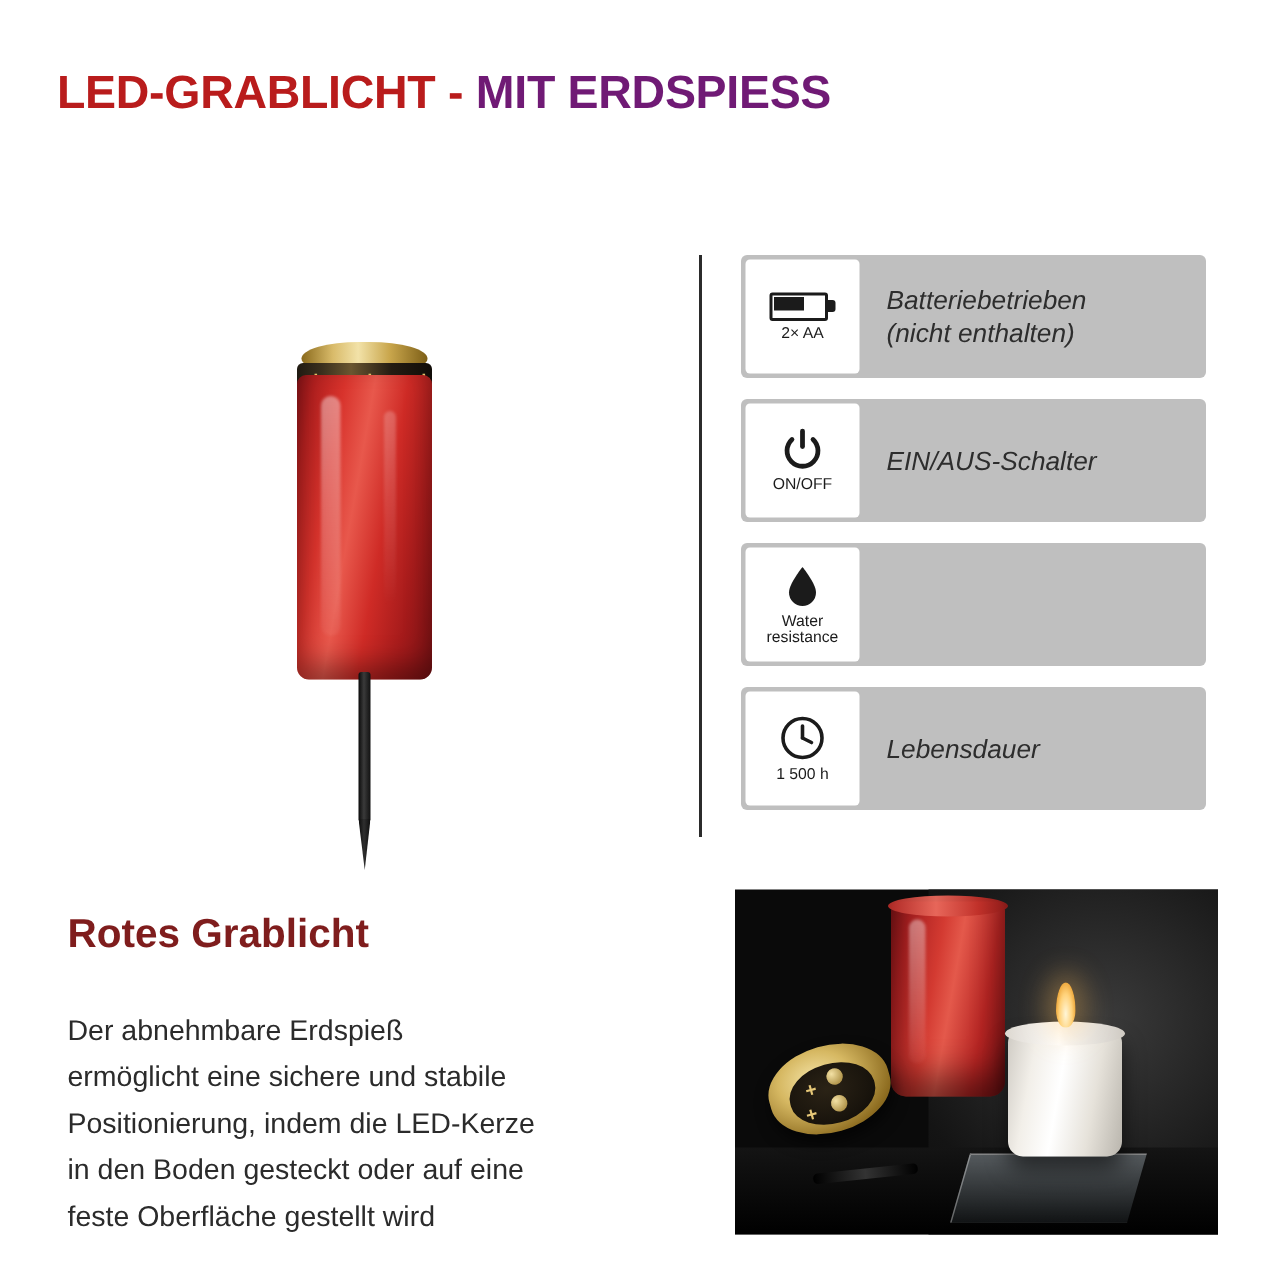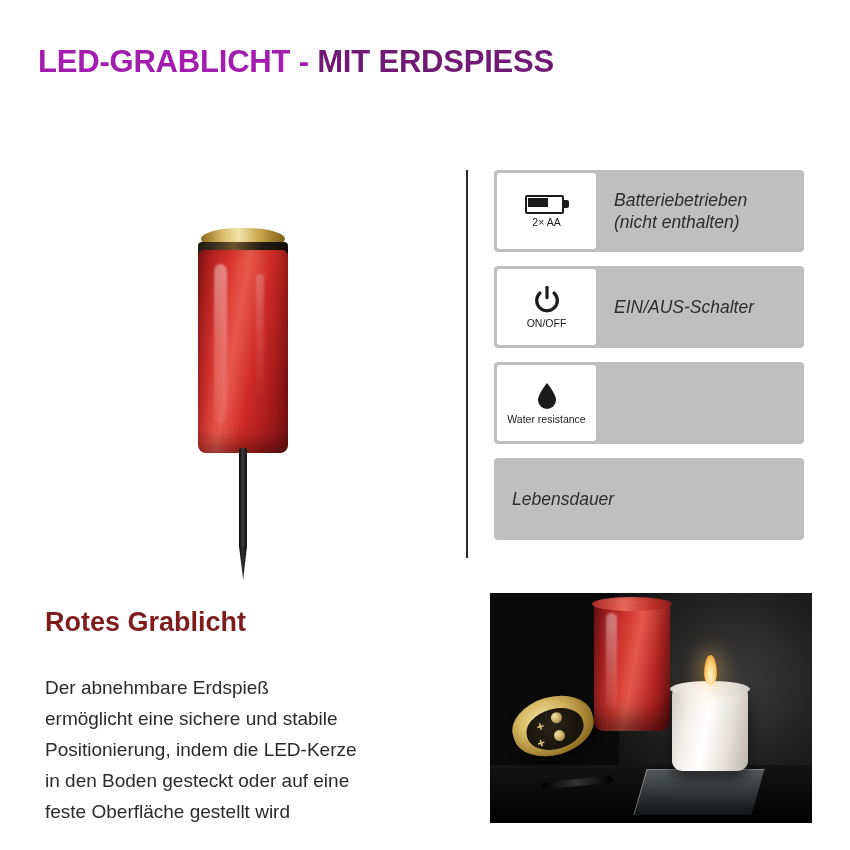--- a/index.html
+++ b/index.html
@@ -15,21 +15,21 @@
 
   
   .title {
     position: absolute;
     left: 38px; top: 44px;
     font-size: 31px;
     font-weight: bold;
     letter-spacing: -0.2px;
     white-space: nowrap;
   }
-  .title .dark { color: #a21caf; }
+  .title .dark { color: #b91c1c; }
   .title .accent { color: #701a75; }
 
   
   .product-area {
     position: absolute;
     left: 120px; top: 160px;
     width: 300px; height: 420px;
   }
   .candle {
     position: absolute;
@@ -137,21 +137,21 @@
     position: relative;
     margin-left: 28px;
     height: 82px;
     margin-bottom: 14px;
     background: #bfbfbf;
     border-radius: 4px;
     display: flex;
     align-items: center;
   }
   .feature .icon-box {
-    width: 99px; height: 76px;
+    width: 76px; height: 76px;
     margin-left: 3px;
     background: #ffffff;
     border-radius: 3px;
     display: flex;
     flex-direction: column;
     align-items: center;
     justify-content: center;
     flex: 0 0 auto;
   }
   .feature .icon-box .sub {
@@ -369,20 +369,28 @@
     <div class="icon-box">
       <svg class="ico-drop" viewBox="0 0 24 30">
         <path d="M12 2 C12 2 3 13 3 19 a9 9 0 0 0 18 0 C21 13 12 2 12 2 Z" fill="#1b1b1b"></path>
       </svg>
       <span class="sub">Water
 resistance</span>
     </div>
   </div>
 
   <div class="feature">
+    <div class="icon-box">
+      <svg class="ico-clock" viewBox="0 0 32 32">
+        <circle cx="16" cy="16" r="13" fill="none" stroke="#1b1b1b" stroke-width="2.4"></circle>
+        <line x1="16" y1="16" x2="16" y2="8" stroke="#1b1b1b" stroke-width="2.4" stroke-linecap="round"></line>
+        <line x1="16" y1="16" x2="22" y2="19" stroke="#1b1b1b" stroke-width="2.4" stroke-linecap="round"></line>
+      </svg>
+      <span class="sub">1 500 h</span>
+    </div>
     <div class="label">Lebensdauer</div>
   </div>
 </div>
 
 <div class="bl-heading">Rotes Grablicht</div>
 <div class="bl-body">Der abnehmbare Erdspieß
 ermöglicht eine sichere und stabile
 Positionierung, indem die LED-Kerze
 in den Boden gesteckt oder auf eine
 feste Oberfläche gestellt wird</div>

